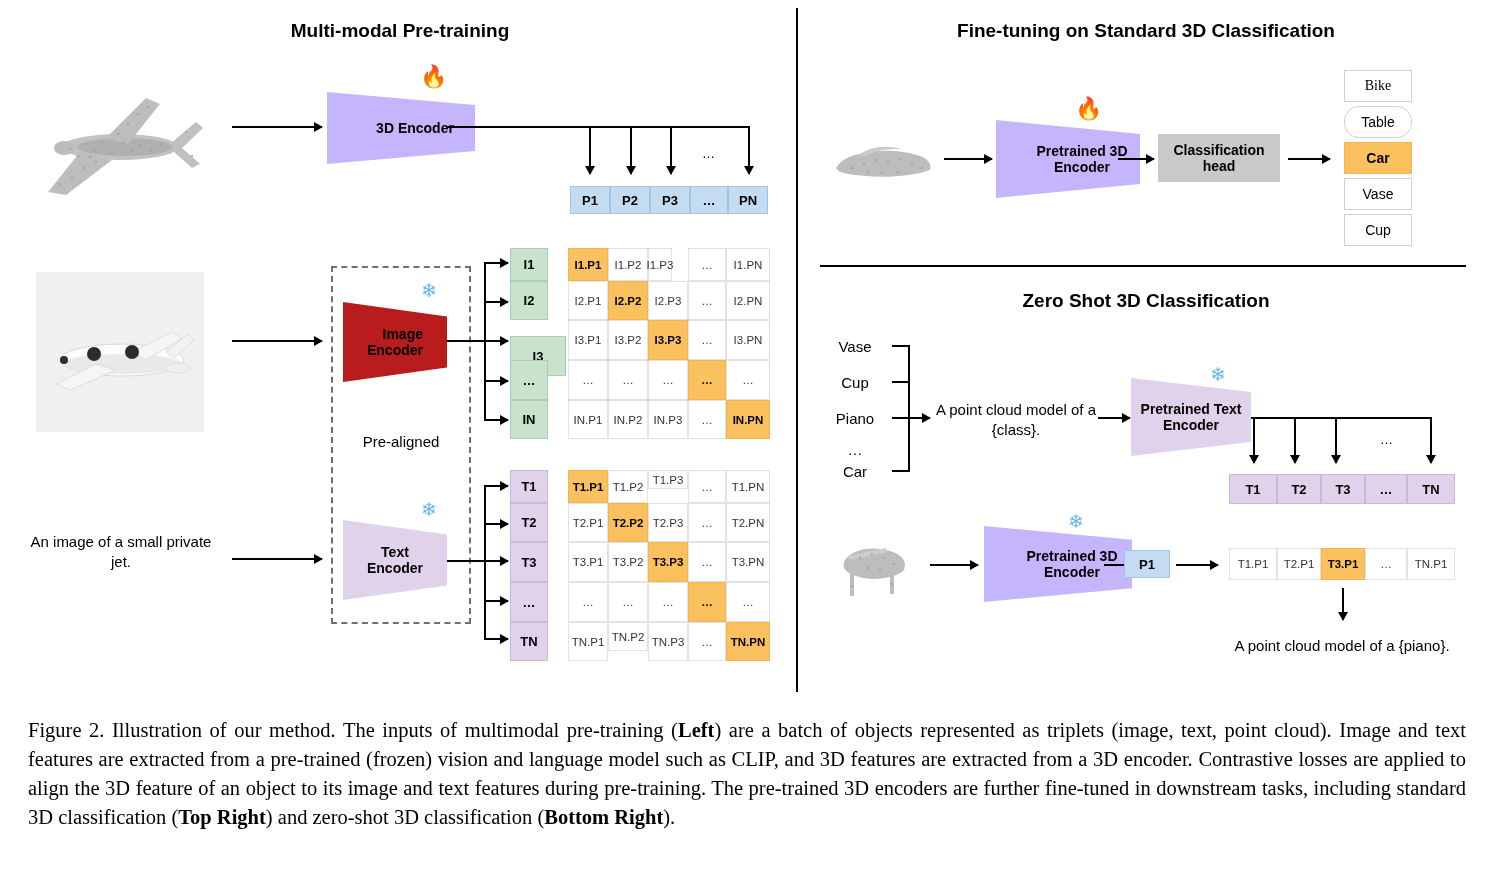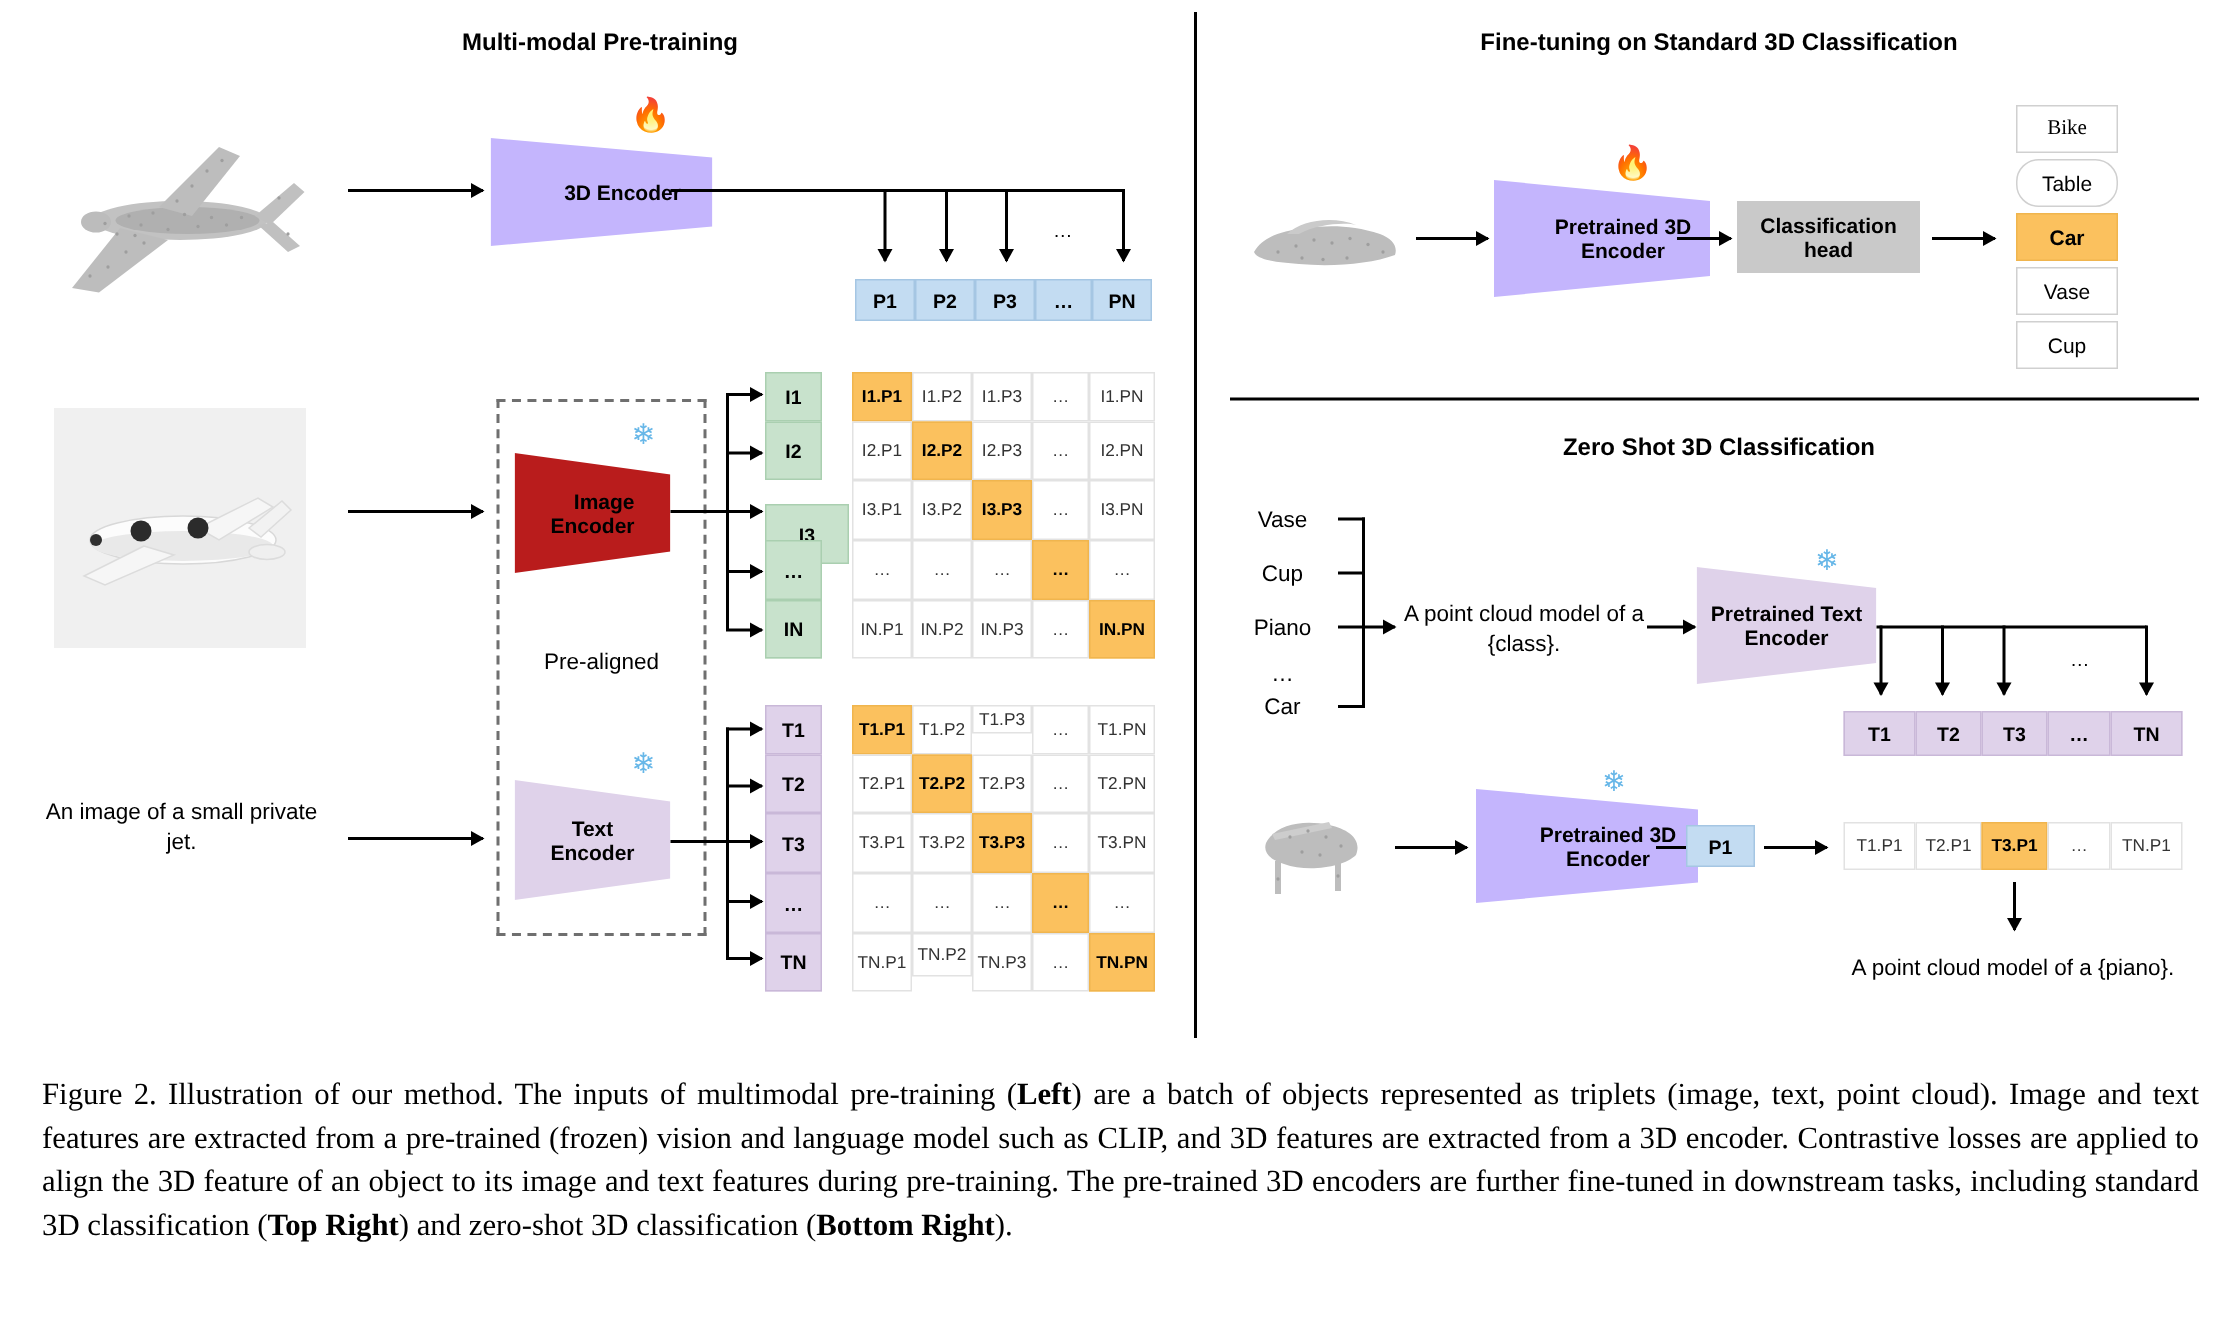--- a/index.html
+++ b/index.html
@@ -18,21 +18,21 @@
   .fig {
     position: absolute;
     left: 0; top: 0;
     width: 1490px;
     height: 888px;
   }
   .abs { position: absolute; }
 
   .panel-title {
     font-weight: bold;
-    font-size: 16px;
+    font-size: 19px;
     text-align: center;
     white-space: nowrap;
   }
 
   
   .vdiv {
     position: absolute;
     width: 2px;
     background: #000;
   }
@@ -312,21 +312,21 @@
   <div class="cellbox tag tag-green" style="left:510px; top:248px; width:38px; height:33px;">I1</div>
   <div class="cellbox tag tag-green" style="left:510px; top:281px; width:38px; height:39px;">I2</div>
   <div class="cellbox tag tag-green" style="left:510px; top:336px; width:56px; height:40px;">I3</div>
   <div class="cellbox tag tag-green" style="left:510px; top:360px; width:38px; height:40px;">…</div>
   <div class="cellbox tag tag-green" style="left:510px; top:400px; width:38px; height:39px;">IN</div>
 
   <div class="abs" style="left:568px; top:248px; width:202px; height:191px;">
 
     <div class="cellbox mcell diag" style="left:0px; top:0px; width:40px; height:33px;">I1.P1</div>
     <div class="cellbox mcell" style="left:40px; top:0px; width:40px; height:33px;">I1.P2</div>
-    <div class="cellbox mcell" style="left:80px; top:0px; width:40px; height:33px;">I1.P3</div>
+    <div class="cellbox mcell" style="left:80px; top:0px; width:24px; height:33px;">I1.P3</div>
     <div class="cellbox mcell" style="left:120px; top:0px; width:38px; height:33px;">…</div>
     <div class="cellbox mcell" style="left:158px; top:0px; width:44px; height:33px;">I1.PN</div>
 
     <div class="cellbox mcell" style="left:0px; top:33px; width:40px; height:39px;">I2.P1</div>
     <div class="cellbox mcell diag" style="left:40px; top:33px; width:40px; height:39px;">I2.P2</div>
     <div class="cellbox mcell" style="left:80px; top:33px; width:40px; height:39px;">I2.P3</div>
     <div class="cellbox mcell" style="left:120px; top:33px; width:38px; height:39px;">…</div>
     <div class="cellbox mcell" style="left:158px; top:33px; width:44px; height:39px;">I2.PN</div>
 
     <div class="cellbox mcell" style="left:0px; top:72px; width:40px; height:40px;">I3.P1</div>

